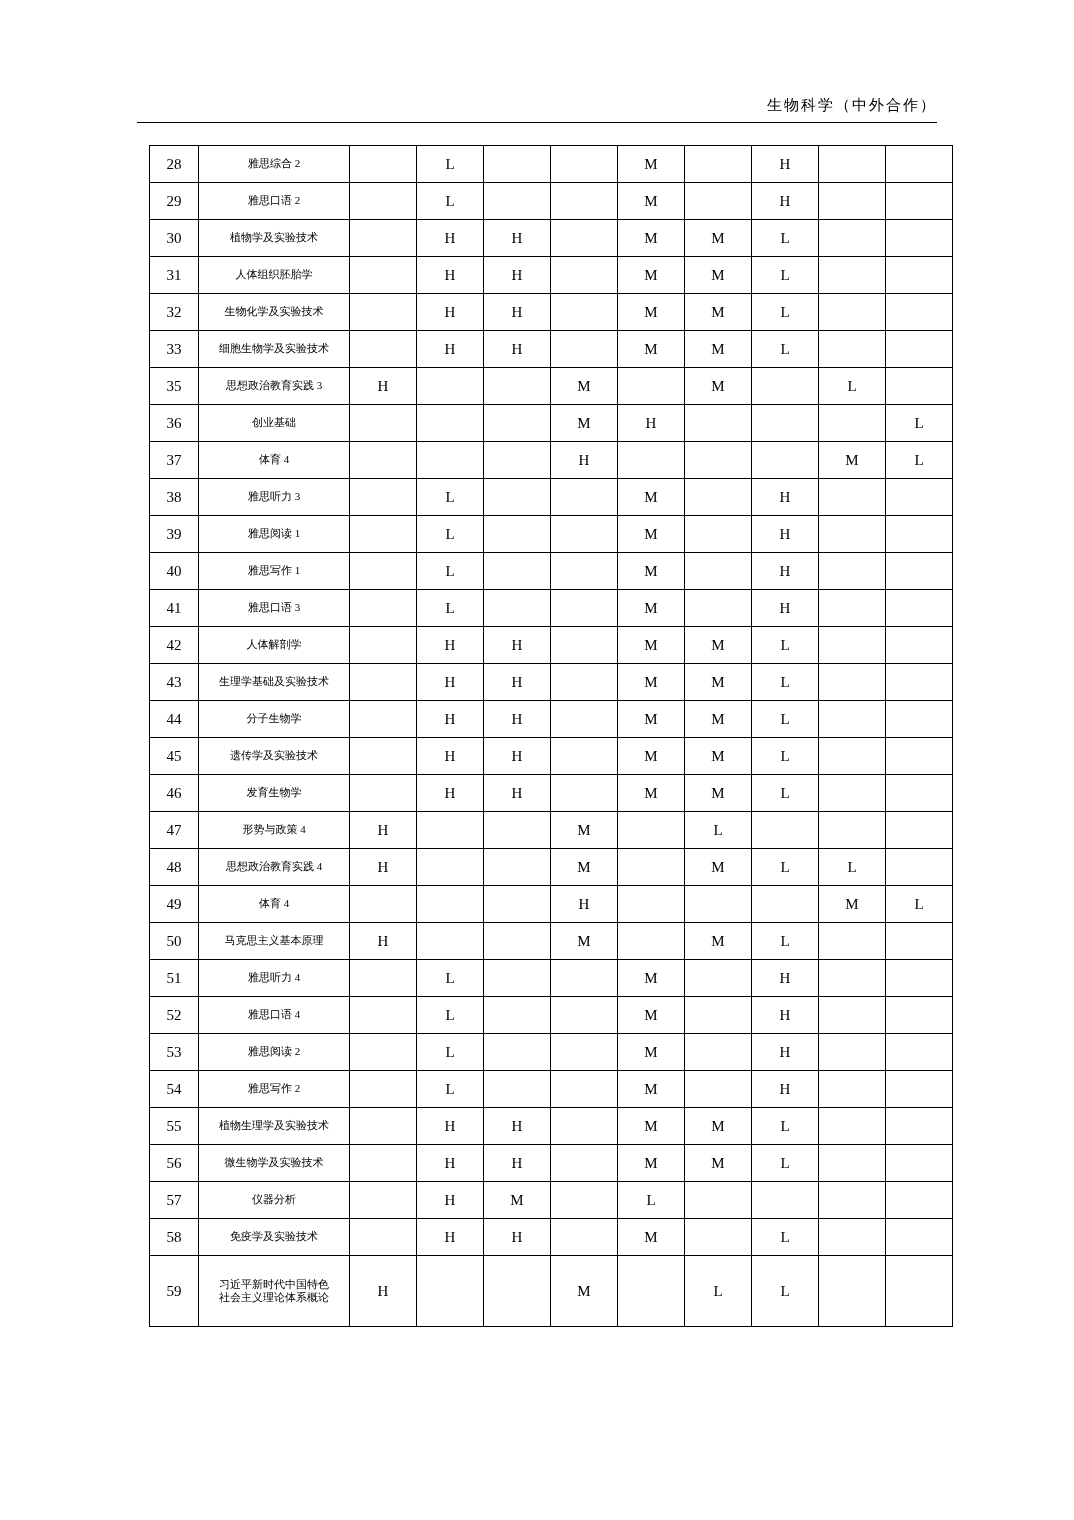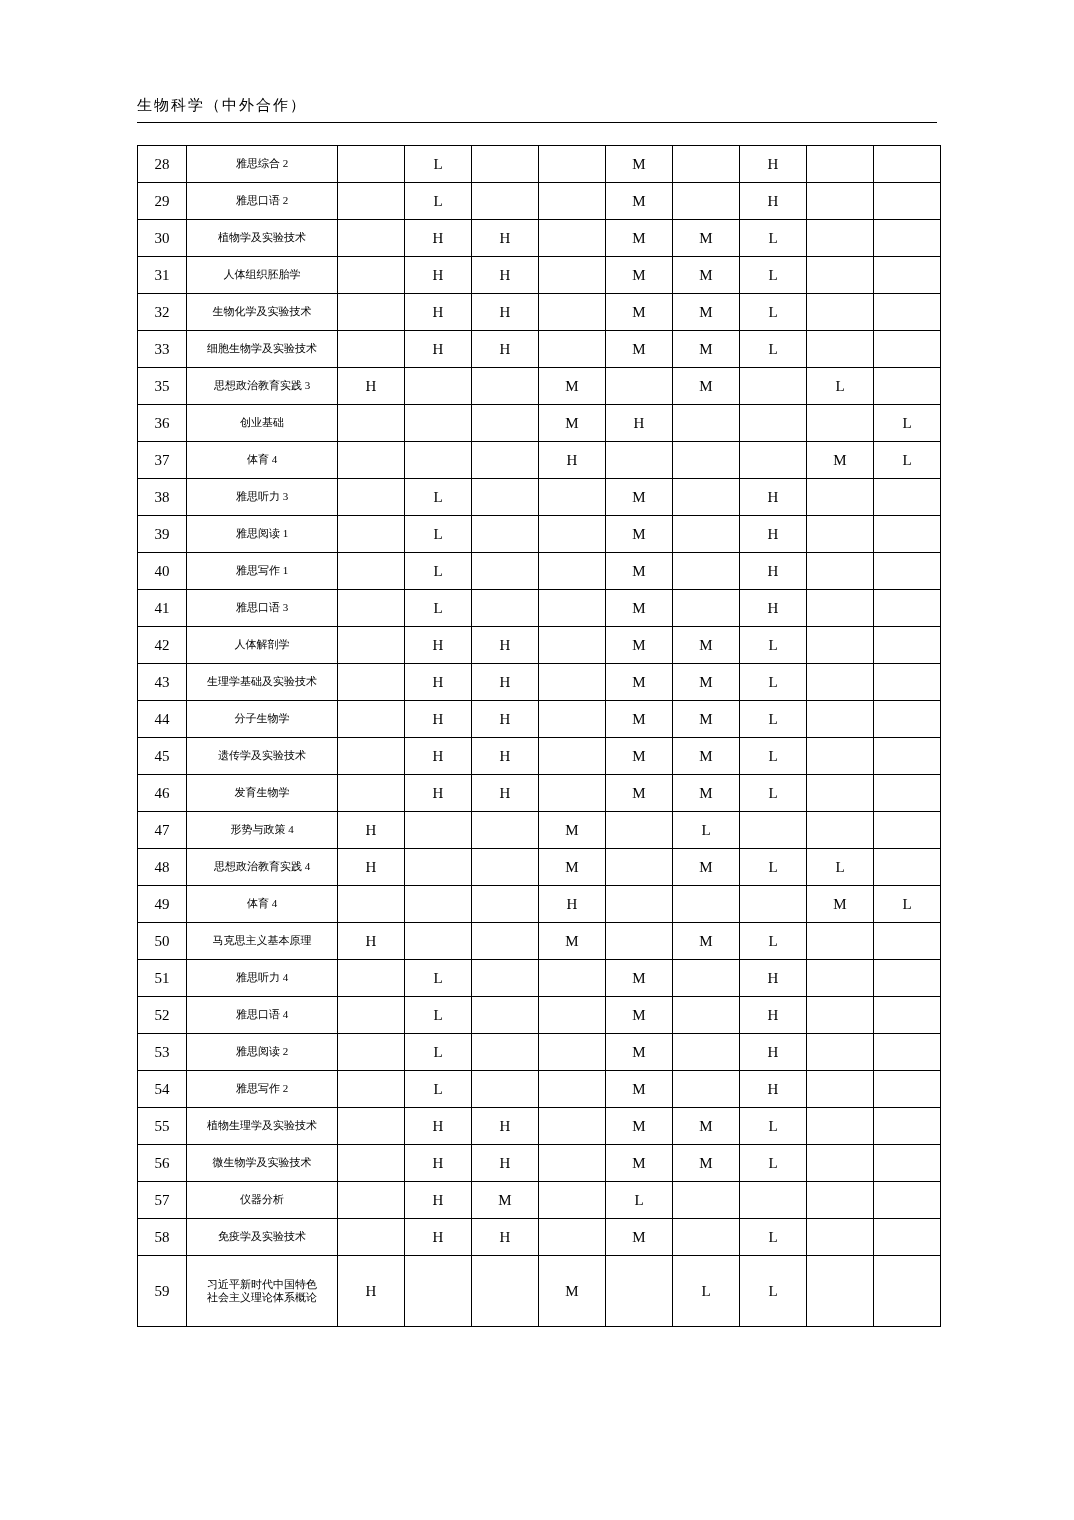--- a/index.html
+++ b/index.html
@@ -19,36 +19,36 @@
     width: 1074px;
     height: 1520px;
     box-sizing: border-box;
     padding: 0;
   }
   .header {
     position: absolute;
     top: 96px;
     left: 137px;
     width: 800px;
-    text-align: left;
+    text-align: right;
     font-size: 15px;
     letter-spacing: 2px;
     font-family: "Liberation Serif", "DejaVu Serif", serif;
   }
   .header-rule {
     position: absolute;
     top: 122px;
     left: 137px;
     width: 800px;
     border-bottom: 1px solid #000;
   }
   .table-wrap {
     position: absolute;
     top: 145px;
-    left: 137px;
+    left: 149px;
   }
   table.matrix {
     border-collapse: collapse;
     table-layout: fixed;
     font-size: 15px;
   }
   table.matrix td {
     border: 1px solid #000000;
     text-align: center;
     vertical-align: middle;

